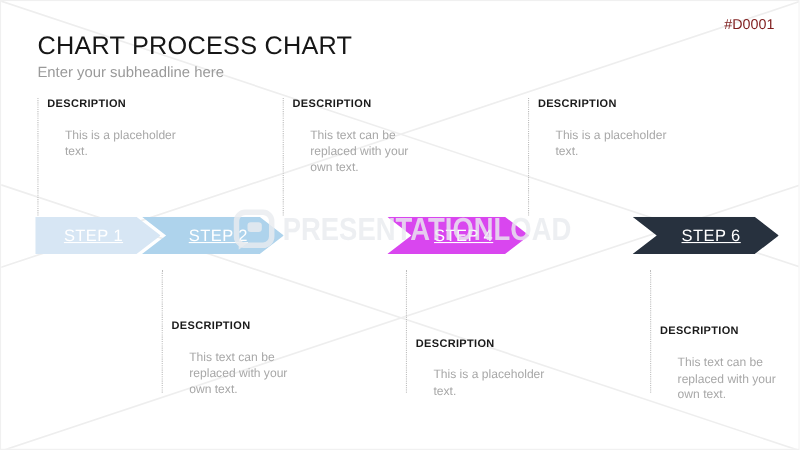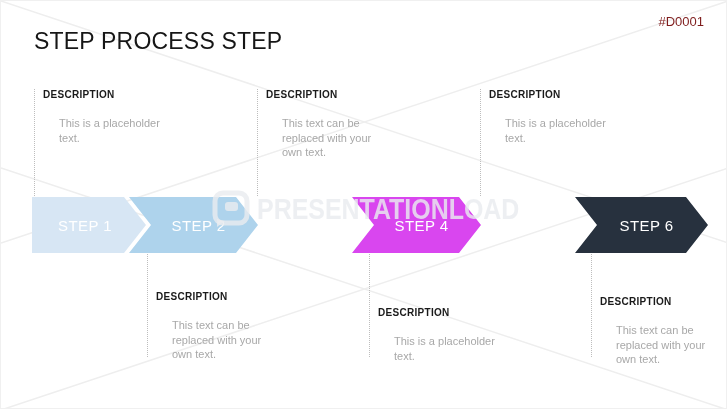--- a/index.html
+++ b/index.html
@@ -26,25 +26,25 @@
   
   .vline{position:absolute;width:0;border-left:1px dotted #bdbdbd;z-index:1;}
   .vline.vt1{left:33px;top:88px;height:107px;}
   .vline.vt2{left:256px;top:88px;height:107px;}
   .vline.vt3{left:479px;top:88px;height:107px;}
   .vline.vb1{left:146px;top:244px;height:112px;}
   .vline.vb2{left:368px;top:244px;height:112px;}
   .vline.vb3{left:590px;top:244px;height:112px;}
   
   .arrow{
-    position:absolute;top:196px;height:56px;z-index:1;
+    position:absolute;top:196px;height:34px;z-index:1;
     display:flex;align-items:center;justify-content:center;
     color:#ffffff;font-size:15px;letter-spacing:.4px;
     clip-path:polygon(22px 50%,0 0,calc(100% - 22px) 0,100% 50%,calc(100% - 22px) 100%,0 100%);
-    padding-left:22px;padding-right:12px;box-sizing:border-box;
+    padding-left:22px;padding-right:12px;box-sizing:border-box;text-decoration:underline;
   }
   .arrow.a1{left:31px;width:114px;clip-path:polygon(0 0,calc(100% - 22px) 0,100% 50%,calc(100% - 22px) 100%,0 100%);padding-left:14px;padding-right:22px;}
   .arrow.a2{left:128px;width:129px;}
   .arrow.a3{left:240px;width:128px;}
   .arrow.a4{left:351px;width:129px;}
   .arrow.a5{left:463px;width:128px;}
   .arrow.a6{left:574px;width:133px;}
   
   .watermark{position:absolute;left:210px;top:188px;z-index:2;display:flex;align-items:center;pointer-events:none;text-align:center;}
   .wm-logo{width:40px;height:40px;}
@@ -60,21 +60,22 @@
 <div class="slide">
 
   <svg class="diag-lines" viewBox="0 0 727 409" xmlns="http://www.w3.org/2000/svg">
     <line x1="0" y1="0" x2="727" y2="242" stroke="#eeeeee" stroke-width="1.5"></line>
     <line x1="0" y1="167" x2="727" y2="409" stroke="#eeeeee" stroke-width="1.5"></line>
     <line x1="0" y1="242" x2="727" y2="0" stroke="#eeeeee" stroke-width="1.5"></line>
     <line x1="0" y1="409" x2="727" y2="167" stroke="#eeeeee" stroke-width="1.5"></line>
   </svg>
 
   <div class="slide-code">#D0001</div>
-  <div class="page-title">STEP PROCESS STEP</div>
+  <div class="page-title">CHART PROCESS CHART</div>
+  <div class="page-subtitle">Enter your subheadline here</div>
 
   <div class="vline vt1"></div>
   <div class="vline vt2"></div>
   <div class="vline vt3"></div>
 
   <div class="vline vb1"></div>
   <div class="vline vb2"></div>
   <div class="vline vb3"></div>
 
   <div class="desc t1">

